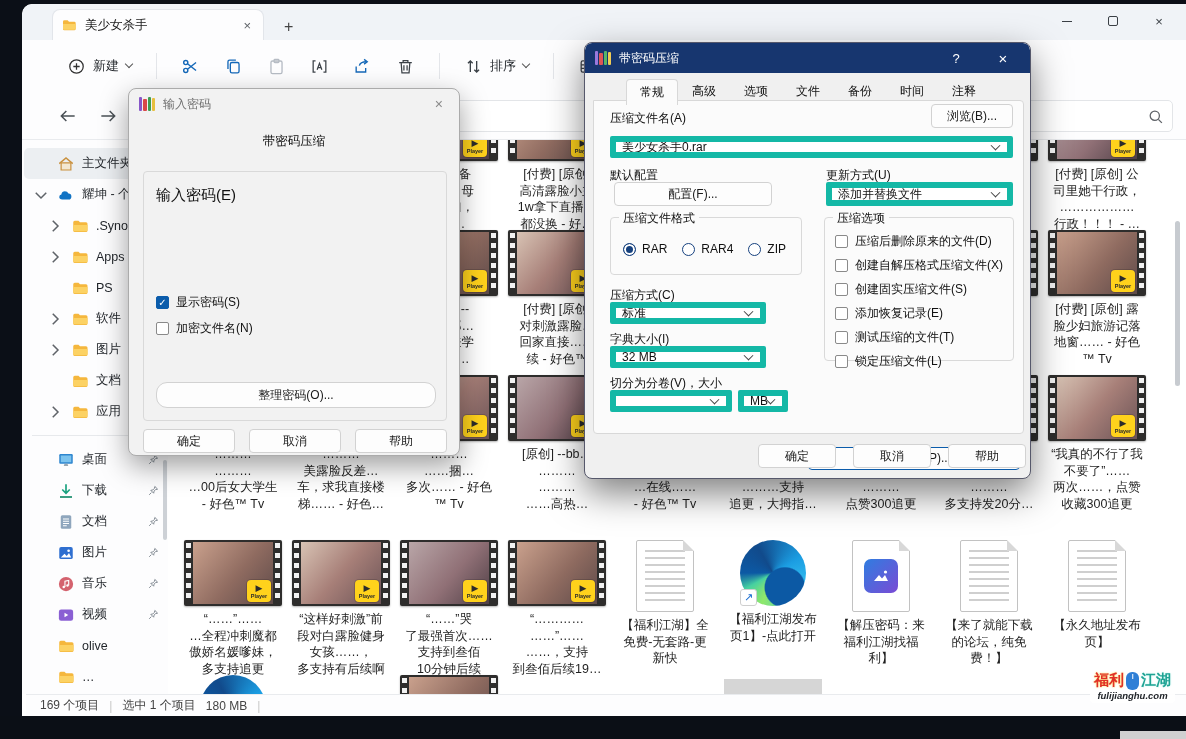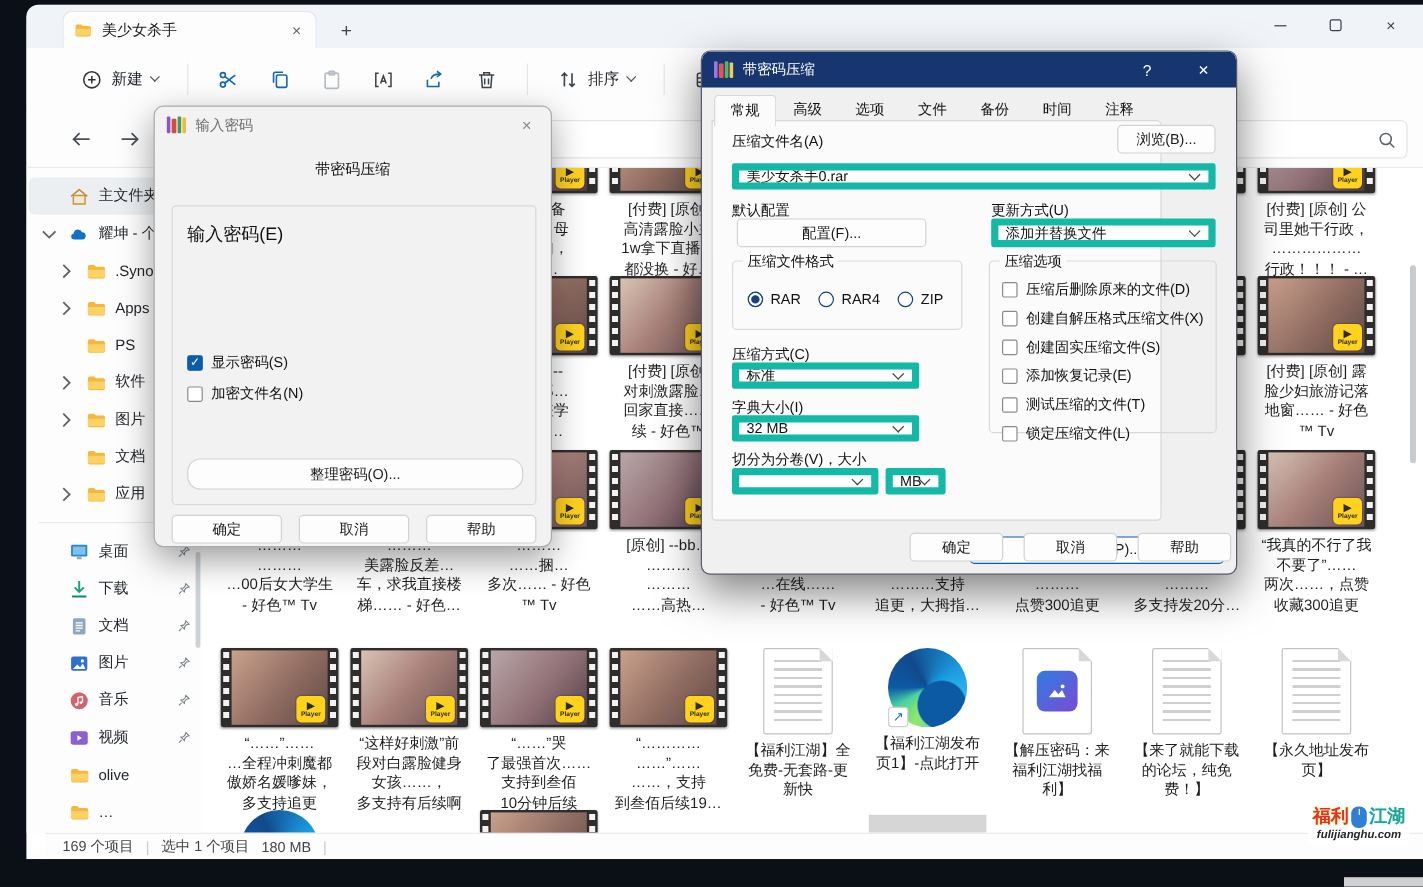--- a/index.html
+++ b/index.html
@@ -60,21 +60,21 @@
   .doc{width:58px;height:72px;background:#fff;border:1px solid #c2c2c2;border-radius:2px;margin:0 auto;position:relative;}
   .doc .fold{position:absolute;top:-1px;right:-1px;border-top:11px solid #fff;border-left:11px solid #d8d8d8;}
   .doc .dl{position:absolute;left:8px;right:8px;top:9px;bottom:9px;background:repeating-linear-gradient(to bottom,#cfcfcf 0 2px,transparent 2px 7px);}
   .doc .imgsq{position:absolute;left:50%;top:50%;transform:translate(-50%,-50%);width:34px;height:34px;border-radius:7px;background:linear-gradient(135deg,#2f7de0,#7a4bd5);display:flex;align-items:center;justify-content:center;}
   .doc .imgsq svg{width:24px;height:24px;}
   .edge{width:66px;height:66px;border-radius:50%;margin:0 auto;position:relative;background:radial-gradient(circle at 68% 72%,#0c59a4 0 30%,transparent 32%),conic-gradient(from -90deg,#0c59a4,#114a8b 60deg,#1b9de2 150deg,#35c1f1 210deg,#8fe86a 290deg,#47d1a0 330deg,#0c59a4);}
   .edge .lnk{position:absolute;left:0px;bottom:0px;width:17px;height:17px;background:#fff;border:1px solid #cfcfcf;border-radius:3px;display:flex;align-items:center;justify-content:center;color:#1d6fd2;font-size:11px;}
   .grayrect{width:98px;height:30px;background:#d6d6d6;margin-top:4px;}
   .vscroll{position:absolute;right:6px;top:81px;width:5px;height:165px;background:#c7cbd0;border-radius:3px;}
 
-  .statusbar{position:absolute;left:16px;bottom:0;right:0;height:22px;background:#fdfdfe;border-top:1px solid #e9ebee;display:flex;align-items:center;gap:10px;padding-left:14px;font-size:12px;color:#444;}
+  .statusbar{position:absolute;left:4px;bottom:0;right:0;height:22px;background:#fdfdfe;border-top:1px solid #e9ebee;display:flex;align-items:center;gap:10px;padding-left:14px;font-size:12px;color:#444;}
   .statusbar .sep{color:#c8c8c8;}
 
   
   .combo{position:relative;background:#fff;border:6px solid #14b8a6;border-radius:2px;font-size:12px;color:#111;display:flex;align-items:center;padding:0 20px 0 6px;white-space:nowrap;overflow:hidden;}
   .combo::after{content:"";position:absolute;right:8px;top:50%;width:6px;height:6px;border-right:1.4px solid #444;border-bottom:1.4px solid #444;transform:translateY(-70%) rotate(45deg);}
   .wbtn{position:absolute;background:#fdfdfd;border:1px solid #d2d2d2;border-radius:4px;font-size:12px;color:#1a1a1a;display:flex;align-items:center;justify-content:center;}
   .wbtn.accent{border:1px solid #0b5cab;}
   .ck{width:13px;height:13px;border:1px solid #8a8a8a;border-radius:2px;background:#fff;flex:none;display:flex;align-items:center;justify-content:center;}
   .ck.on{background:#0b5cab;border-color:#0b5cab;color:#fff;font-size:10px;}
   .ckrow{display:flex;align-items:center;gap:7px;font-size:12px;color:#111;}
@@ -101,22 +101,22 @@
 
   
   .rdlg{position:absolute;left:584px;top:42px;width:447px;height:437px;background:#f0f0f0;border:1px solid #56586b;border-radius:8px;box-shadow:0 14px 36px rgba(0,0,0,.5);z-index:50;overflow:hidden;}
   .rtitle{height:30px;background:#17366f;display:flex;align-items:center;gap:8px;padding:0 6px 0 10px;font-size:12px;color:#fff;border-radius:7px 7px 0 0;}
   .rtitle .rhelp{margin-left:auto;width:36px;text-align:center;font-size:13px;}
   .rtitle .rclose{width:42px;text-align:center;font-size:15px;}
   .rarico{display:inline-flex;gap:1px;width:16px;height:14px;align-items:flex-end;}
   .rarico i{flex:1;border-radius:1px;}
   .rtabs{position:absolute;left:10px;top:35px;display:flex;}
   .rtab{padding:4px 13px;font-size:12px;color:#111;border:1px solid transparent;border-bottom:none;}
-  .rtab.act{background:#fbfbfb;border-color:#d8d8d8;border-radius:4px 4px 0 0;position:relative;z-index:2;top:1px;}
-  .rpanel{position:absolute;left:8px;top:57px;width:375px;height:334px;background:#fbfbfb;border:1px solid #d8d8d8;border-radius:0 4px 4px 4px;}
+  .rtab.act{background:#fbfbfb;border-color:#d8d8d8;border-radius:4px 4px 0 0;position:relative;z-index:2;top:1px;margin-left:31px;}
+  .rpanel{position:absolute;left:8px;top:57px;width:431px;height:334px;background:#fbfbfb;border:1px solid #d8d8d8;border-radius:0 4px 4px 4px;}
   .rpanel .glabel{background:#fbfbfb;}
   .rlab{position:absolute;font-size:12px;color:#111;}
   .l-arc{left:16px;top:9px;} .b-browse{left:337px;top:3px;width:82px;height:24px;}
   .c-arc{position:absolute;left:16px;top:35px;width:403px;height:22px;}
   .l-prof{left:16px;top:66px;} .b-conf{left:20px;top:81px;width:158px;height:24px;}
   .l-upd{left:232px;top:66px;} .c-upd{position:absolute;left:232px;top:81px;width:187px;height:24px;}
   .g-fmt{left:16px;top:116px;width:192px;height:58px;}
   .g-fmt .rds{position:absolute;left:12px;top:24px;display:flex;gap:15px;}
   .g-opt{left:230px;top:116px;width:190px;height:144px;}
   .g-opt .cks{position:absolute;left:10px;top:15px;display:flex;flex-direction:column;gap:7px;}

